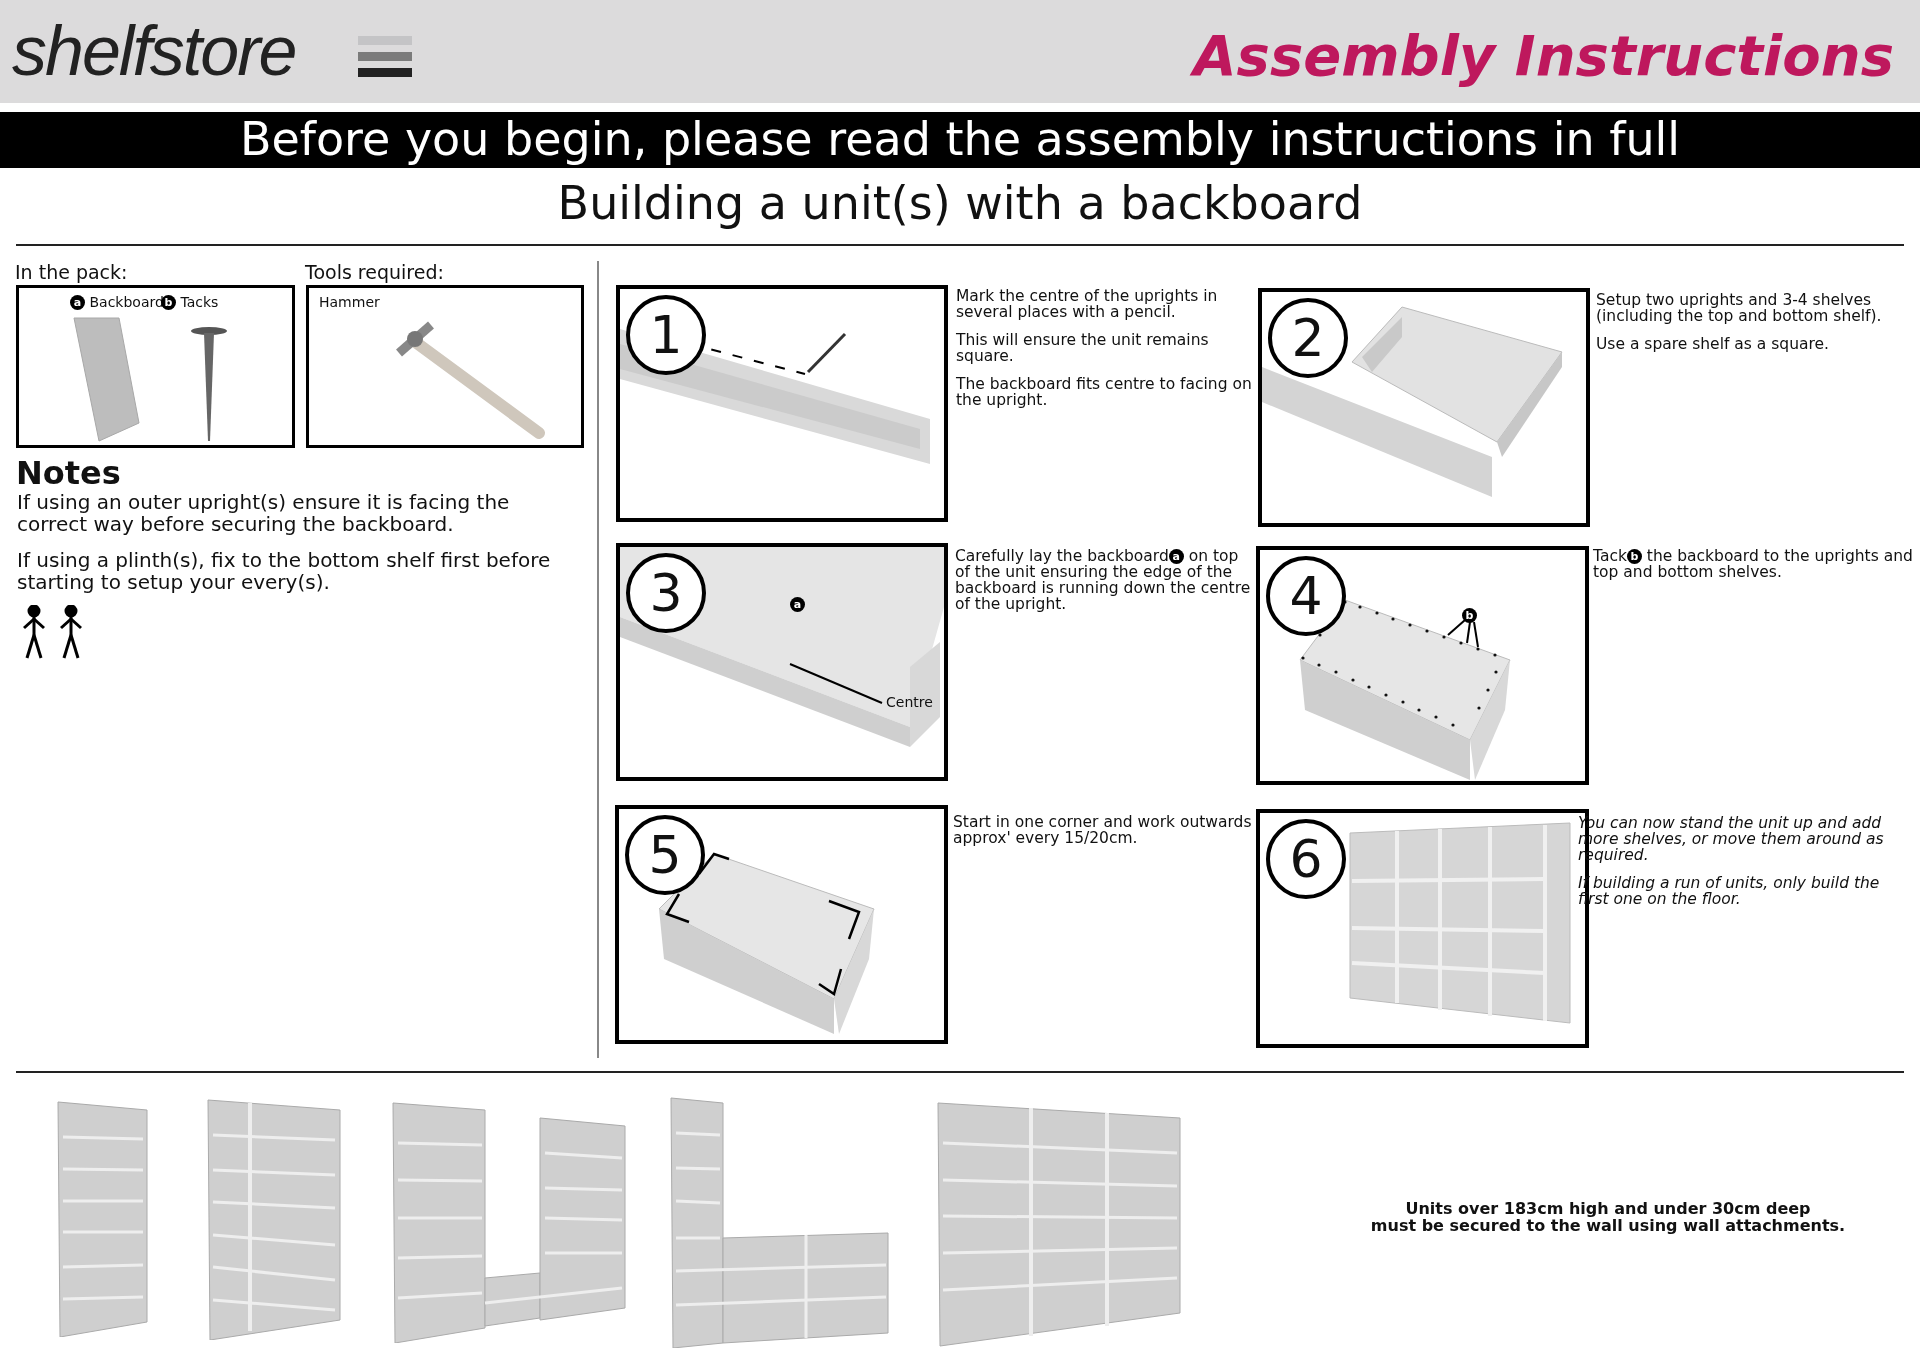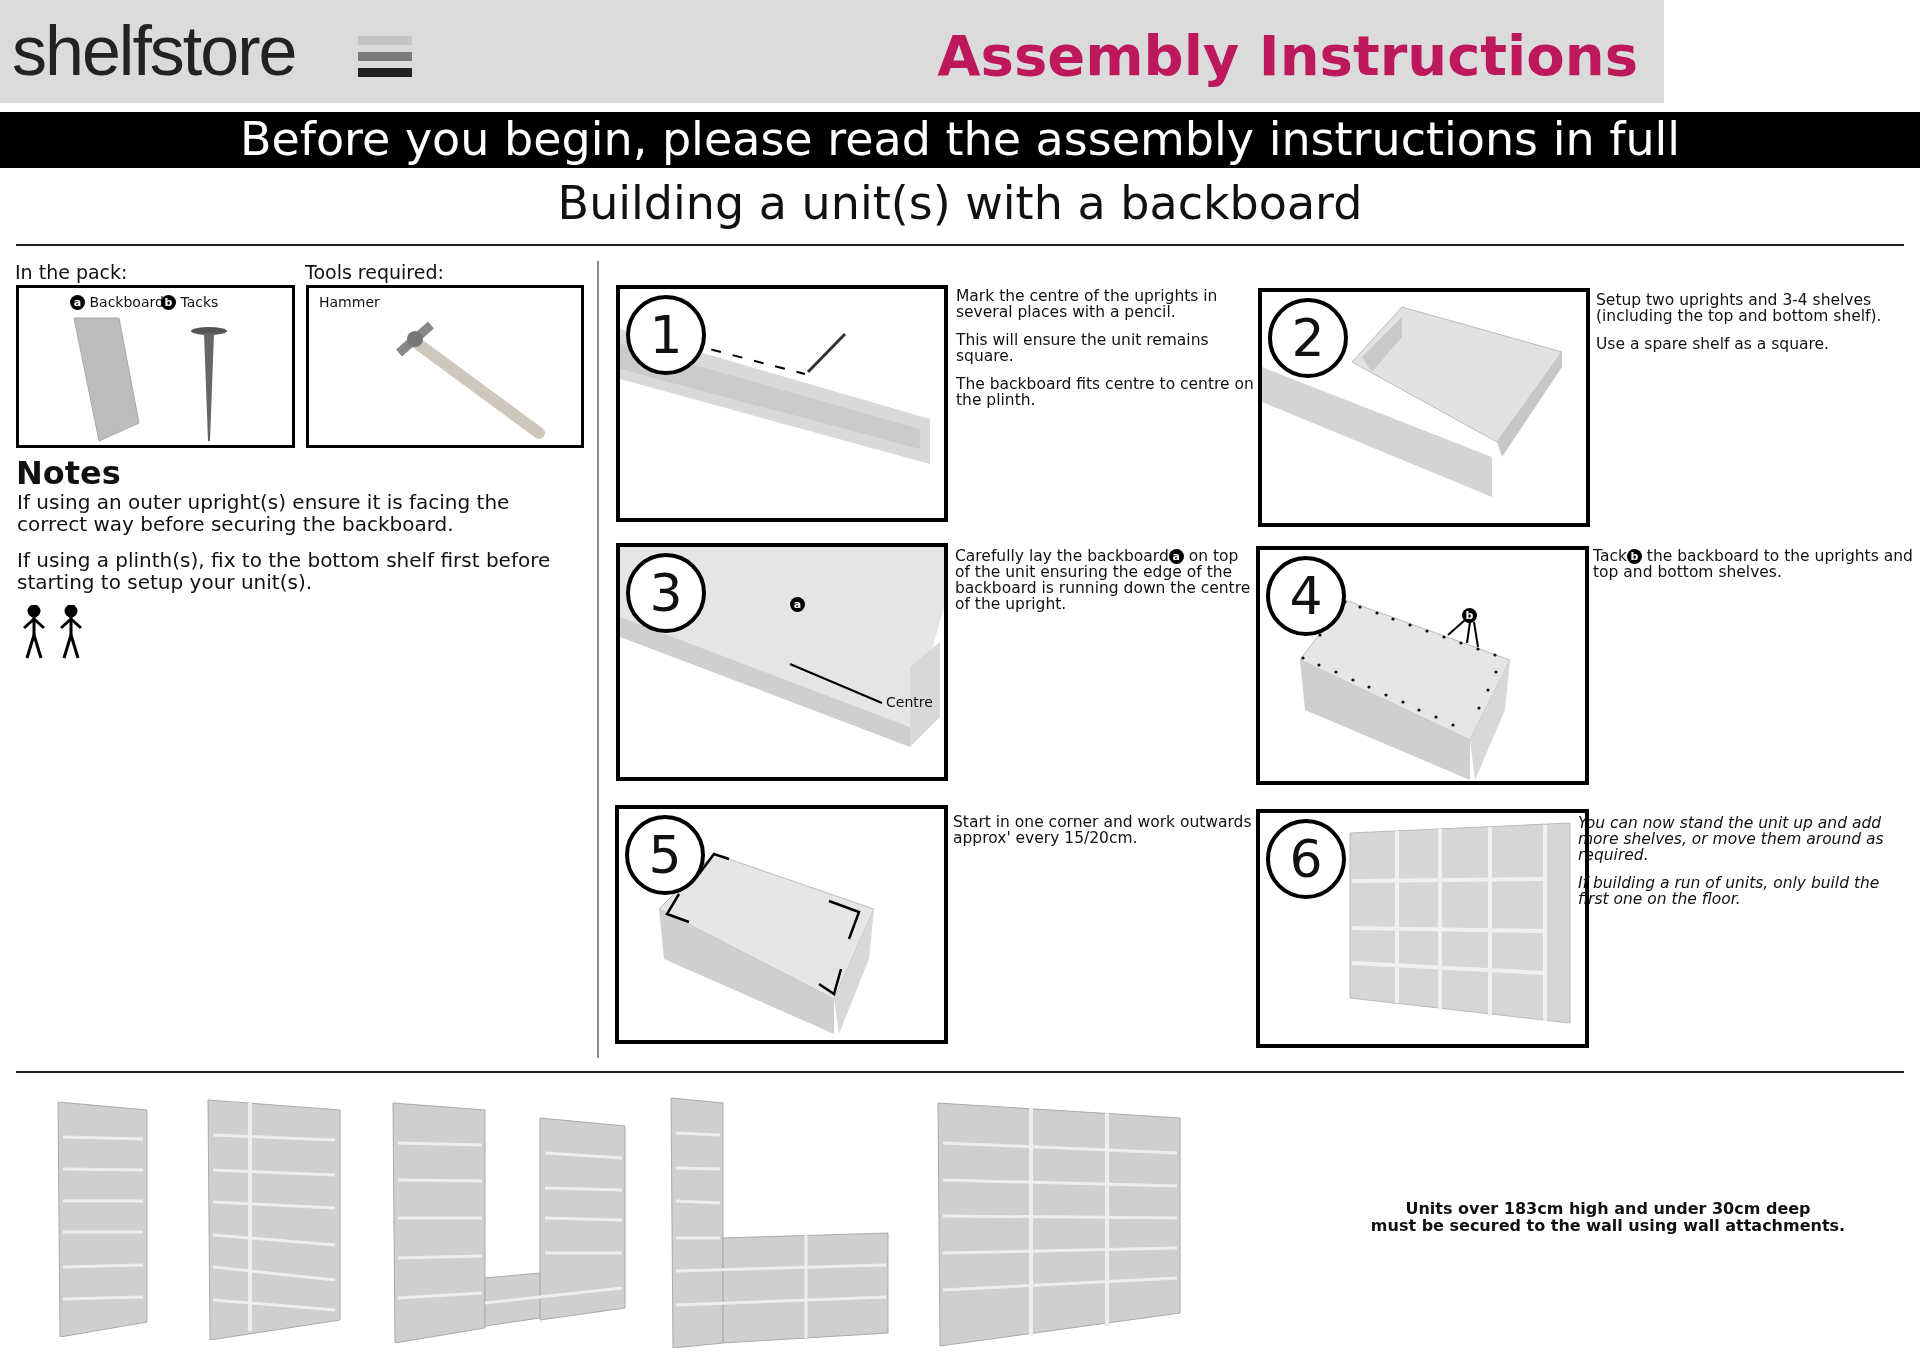--- a/index.html
+++ b/index.html
@@ -1,19 +1,19 @@
 <!DOCTYPE html>
 <html><head>
 <meta charset="utf-8">
 <style>
   * { box-sizing: border-box; margin: 0; padding: 0; }
   html, body { width: 1920px; height: 1357px; background: #fff; overflow: hidden; }
   body { position: relative; font-family: "DejaVu Sans", sans-serif; color: #111; }
 
-  .header { position: absolute; left: 0; top: 0; width: 1664px; height: 103px; background: #dcdbdc; }
+  .header { position: absolute; left: 0; top: 0; width: 1920px; height: 103px; background: #dcdbdc; font-style: italic; }
   .logo { position: absolute; left: 12px; top: 8px; font-family: "Liberation Sans", sans-serif; font-size: 70px; letter-spacing: -2px; color: #222; line-height: 86px; }
   .logo-bars { position: absolute; left: 358px; top: 36px; width: 54px; }
   .logo-bars div { height: 9px; margin-bottom: 7px; }
   .title-right { position: absolute; right: 26px; top: 18px; font-size: 56px; font-weight: bold; line-height: 76px; color: #be185d; }
 
   .banner { position: absolute; left: 0; top: 103px; width: 1920px; height: 56px; background: #000; color: #fff; text-align: center; font-size: 46px; line-height: 54px; margin-top: 9px; }
 
   .subtitle { position: absolute; left: 0; top: 172px; width: 1920px; text-align: center; font-size: 46px; line-height: 62px; }
   .hrule { position: absolute; height: 2px; background: #222; }
   .vrule { position: absolute; width: 2px; background: #888; }
@@ -77,21 +77,21 @@
   <div class="item-label" style="left:10px;top:6px;">Hammer</div>
   <svg style="position:absolute;left:50px;top:25px;" width="200" height="130">
     <line x1="55" y1="28" x2="180" y2="120" stroke="#cfc7bc" stroke-width="12" stroke-linecap="round"></line>
     <line x1="40" y1="40" x2="72" y2="12" stroke="#888" stroke-width="9"></line>
     <circle cx="56" cy="26" r="8" fill="#777"></circle>
   </svg>
 </div>
 
 <div class="notes-title">Notes</div>
 <div class="note" style="top:491px;">If using an outer upright(s) ensure it is facing the correct way before securing the backboard.</div>
-<div class="note" style="top:549px;">If using a plinth(s), fix to the bottom shelf first before starting to setup your unit(s).</div>
+<div class="note" style="top:549px;">If using a plinth(s), fix to the bottom shelf first before starting to setup your every(s).</div>
 <svg style="position:absolute;left:18px;top:605px;" width="70" height="55">
   <g stroke="#000" stroke-width="3" fill="none">
     <circle cx="16" cy="6" r="5" fill="#000"></circle>
     <line x1="16" y1="11" x2="16" y2="30"></line>
       <line x1="16" y1="14" x2="6" y2="23"></line>
       <line x1="16" y1="14" x2="26" y2="23"></line>
     <line x1="16" y1="30" x2="9" y2="53"></line>
       <line x1="16" y1="30" x2="23" y2="53"></line>
     <circle cx="53" cy="6" r="5" fill="#000"></circle>
     <line x1="53" y1="11" x2="53" y2="30"></line>
@@ -107,21 +107,21 @@
   <svg style="position:absolute;left:0;top:0;" width="324" height="229">
     <polygon points="0,40 310,130 310,175 0,90" fill="#d9d9d9"></polygon>
     <polygon points="0,55 300,140 300,160 0,80" fill="#cbcbcb"></polygon>
     <line x1="70" y1="55" x2="185" y2="85" stroke="#000" stroke-width="2" stroke-dasharray="10,12"></line>
     <line x1="188" y1="83" x2="225" y2="45" stroke="#333" stroke-width="3"></line>
   </svg>
 </div>
 <div class="step-text" style="left:956px;top:288px;width:300px;">
   <p>Mark the centre of the uprights in several places with a pencil.</p>
   <p>This will ensure the unit remains square.</p>
-  <p>The backboard fits centre to centre on the plinth.</p>
+  <p>The backboard fits centre to facing on the upright.</p>
 </div>
 
 <div class="step-box" style="left:1258px;top:288px;width:332px;height:239px;">
   <div class="step-num">2</div>
   <svg style="position:absolute;left:0;top:0;" width="324" height="231">
     <polygon points="0,75 230,165 230,205 0,110" fill="#d4d4d4"></polygon>
     <polygon points="90,70 140,15 300,60 235,150" fill="#e2e2e2" stroke="#bbb"></polygon>
     <polygon points="100,65 140,25 140,45 110,80" fill="#c9c9c9"></polygon>
     <polygon points="235,150 300,60 300,75 240,165" fill="#c7c7c7"></polygon>
   </svg>

